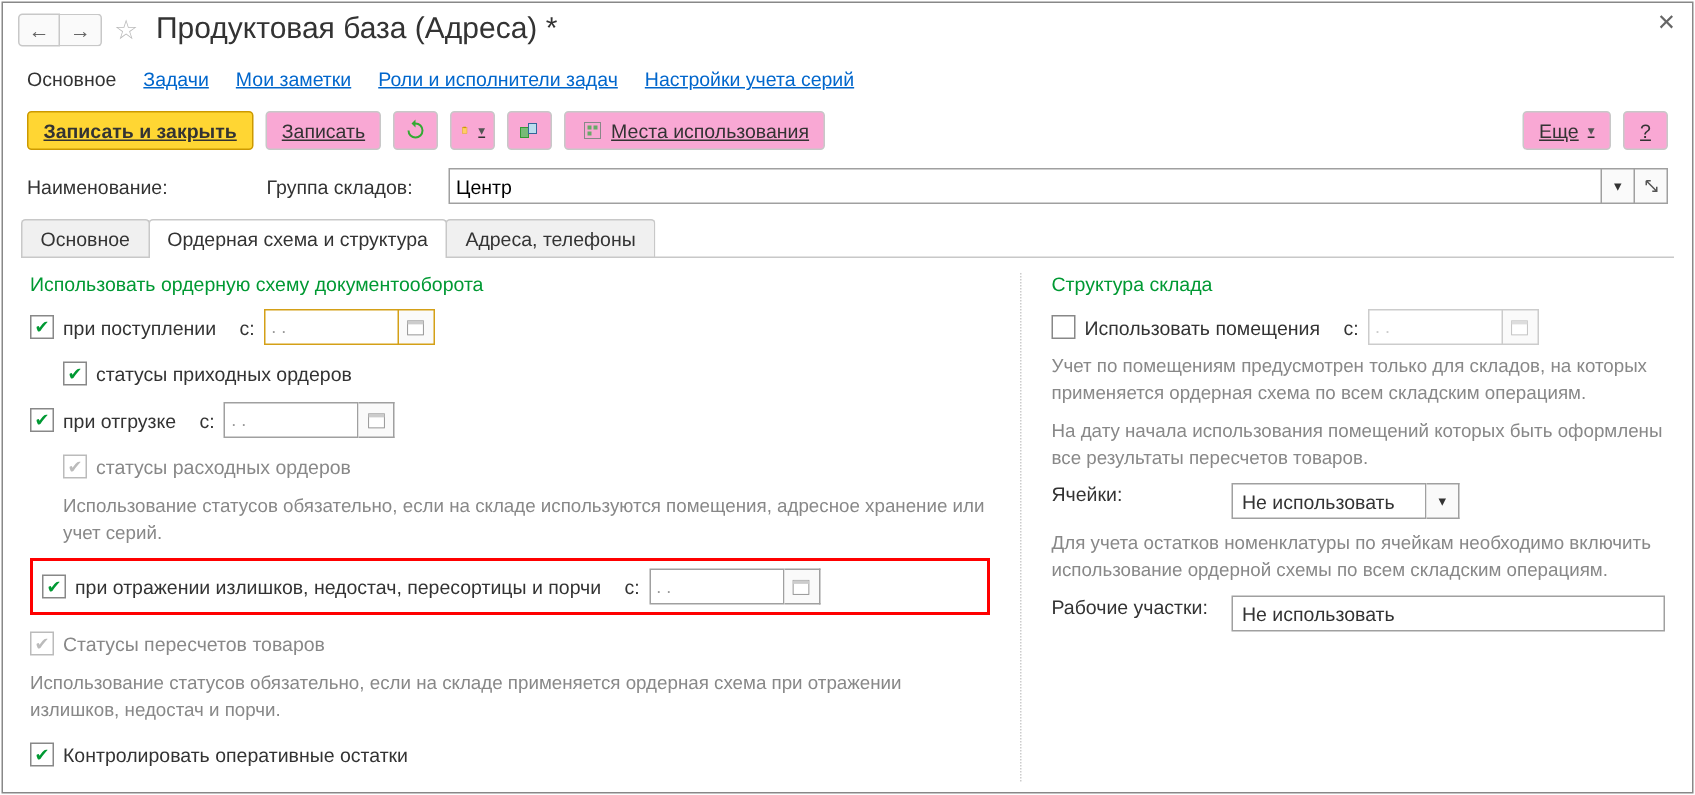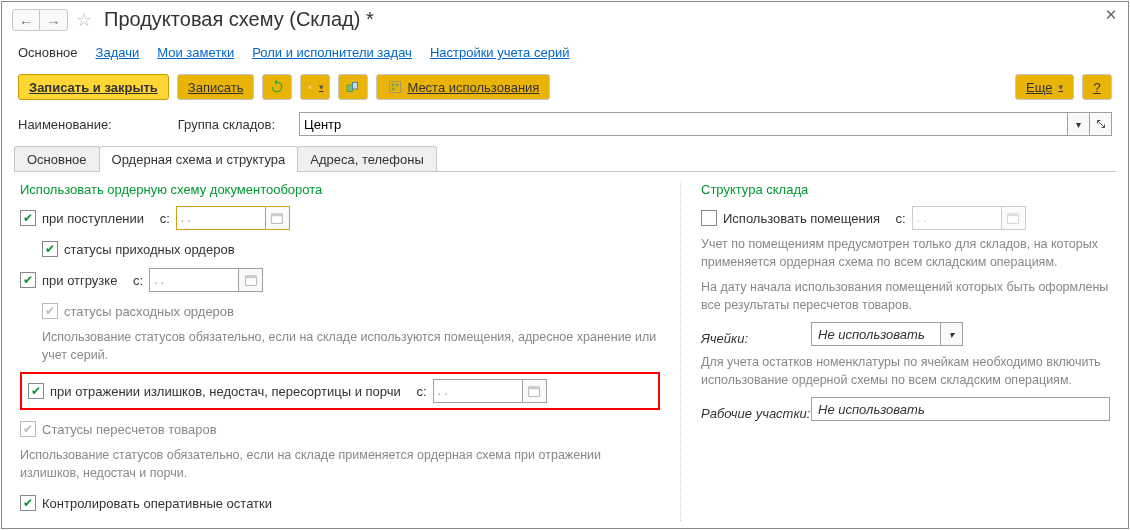--- a/index.html
+++ b/index.html
@@ -93,21 +93,21 @@
   .toolbar {
     display:flex;
     align-items:center;
     gap: 8px;
     padding: 6px 16px;
     text-decoration: underline;
   }
   .btn {
     height: 26px;
     border: 1px solid var(--border-light);
-    background: #eab308;
+    background: #f9a8d4;
     border-radius: 3px;
     padding: 0 10px;
     display:flex;
     align-items:center;
     gap:4px;
     font-size:13px;
   }
   .btn.primary {
     background: var(--yellow);
     border-color: var(--yellow-border);
@@ -221,21 +221,21 @@
 
   .hint-text { color: var(--text-gray); font-size:12.5px; line-height:1.4; margin: 4px 0 8px 0;}
   .disabled-text { color: var(--text-gray); }
 
   .highlighted-row {
     border: 2px solid var(--red-highlight);
     padding: 4px 6px;
     margin: 6px 0;
   }
 
-  .kv-row { display:flex; align-items:flex-end; margin: 8px 0; font-style: italic;}
+  .kv-row { display:flex; align-items:flex-start; gap:10px; margin: 8px 0;}
   .kv-row label{ width: 110px;}
   .select-wrap { display:flex;}
   .select-input {
     height:24px;border:1px solid var(--border-gray);
     padding:0 6px;display:flex;align-items:center;background:#fff;
   }
   .select-caret{
     width:22px;height:24px;border:1px solid var(--border-gray);border-left:none;
     display:flex;align-items:center;justify-content:center;background:#fafafa;font-size:10px;
   }
@@ -245,21 +245,21 @@
 </head>
 <body>
 
 <div class="window">
   <div class="titlebar">
     <div class="nav-group">
       <div class="nav-btn">←</div>
       <div class="nav-btn">→</div>
     </div>
     <div class="star">☆</div>
-    <div class="title">Продуктовая схему (Склад) *</div>
+    <div class="title">Продуктовая база (Адреса) *</div>
     <div class="close-x">✕</div>
   </div>
 
   <div class="nav-links">
     <a class="active">Основное</a>
     <a>Задачи</a>
     <a>Мои заметки</a>
     <a>Роли и исполнители задач</a>
     <a>Настройки учета серий</a>
   </div>

